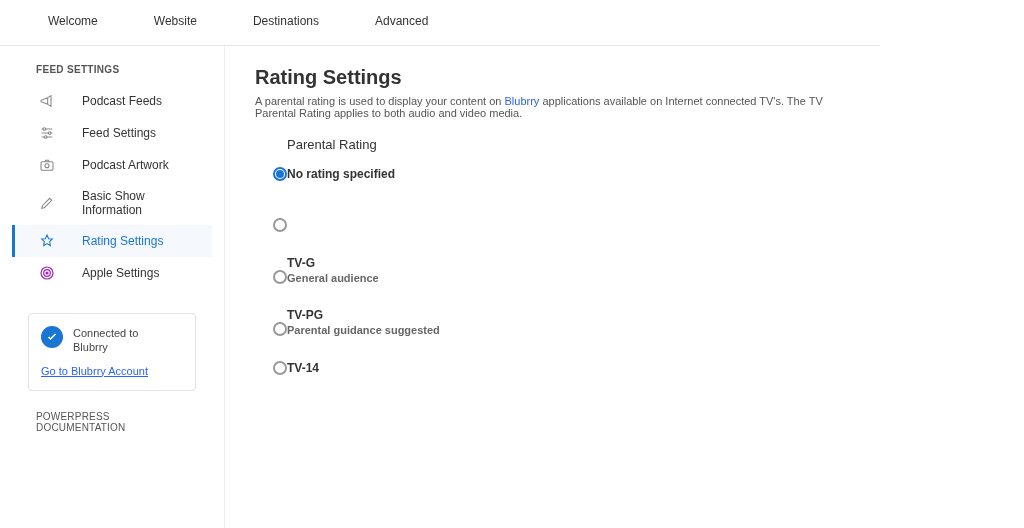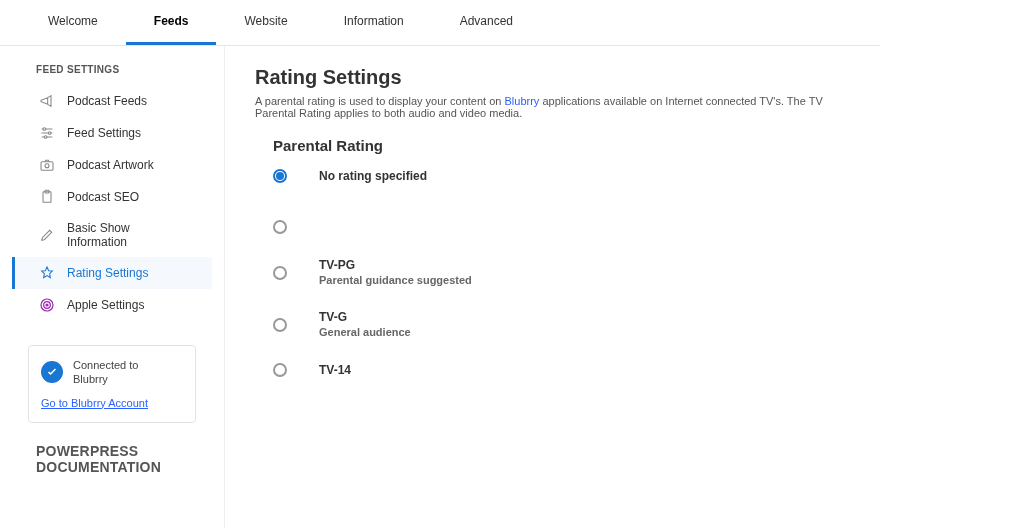--- a/index.html
+++ b/index.html
@@ -4,55 +4,54 @@
 <style>
 * { box-sizing: border-box; margin: 0; padding: 0; }
 body { font-family: -apple-system, BlinkMacSystemFont, "Segoe UI", Arial, sans-serif; background: #fff; color: #333; font-size: 13px; }
 .container { width: 880px; height: 528px; display: flex; flex-direction: column; }
 .topnav { display: flex; border-bottom: 1px solid #e5e5e5; padding: 0 20px; }
 .topnav-item { padding: 14px 28px; font-size: 12px; color: #333; cursor: pointer; border-bottom: 3px solid transparent; }
 .topnav-item.active { font-weight: 700; border-bottom-color: #1976d2; color: #000; }
 .body { flex: 1; display: flex; overflow: hidden; }
 .sidebar { width: 225px; border-right: 1px solid #eee; padding: 14px 12px; display: flex; flex-direction: column; }
 .side-header { font-size: 10px; font-weight: 700; color: #555; letter-spacing: .3px; padding: 4px 24px 10px; }
-.side-item { display: flex; align-items: center; gap: 12px; padding: 8px 24px; font-size: 12px; color: #333; cursor: pointer; border-left: 3px solid transparent; }
+.side-item { display: flex; align-items: center; gap: 27px; padding: 8px 24px; font-size: 12px; color: #333; cursor: pointer; border-left: 3px solid transparent; }
 .side-item.active { color: #1976d2; background: #f5f8fc; border-left-color: #1976d2; }
 .side-item .ic { width: 16px; height: 16px; display: flex; align-items: center; justify-content: center; color: #888; }
 .side-item.active .ic { color: #1976d2; }
 .apple .ic { color: #9c27b0; }
 .connect-card { margin: 24px 16px 12px; border: 1px solid #e3e3e3; border-radius: 4px; padding: 12px; }
-.connect-top { display: flex; align-items: center; gap: 10px; margin-bottom: 8px; }
+.connect-top { display: flex; gap: 10px; margin-bottom: 8px; }
 .check-badge { width: 22px; height: 22px; border-radius: 50%; background: #1976d2; display: flex; align-items: center; justify-content: center; color: #fff; }
 .connect-txt { font-size: 11px; color: #444; line-height: 1.3; }
 .connect-link { font-size: 11px; color: #2962ff; text-decoration: underline; cursor: pointer; }
-.doclink { font-size: 14px; font-weight: 700; color: #555; padding: 8px 24px; letter-spacing: .2px; cursor: pointer; }
+.doclink { font-size: 10px; font-weight: 400; color: #555; padding: 8px 24px; letter-spacing: .2px; cursor: pointer; }
 .main { flex: 1; padding: 20px 30px; overflow-y: auto; }
 .page-title { font-size: 20px; font-weight: 700; margin-bottom: 6px; }
 .page-desc { font-size: 11px; color: #555; margin-bottom: 18px; }
 .page-desc a { color: #2962ff; text-decoration: none; }
-.sub-title { font-size: 15px; font-weight: 700; margin: 0 0 14px 18px; }
+.sub-title { font-size: 13px; font-weight: 400; margin: 0 0 14px 32px; }
 .radio-list { padding-left: 18px; }
-.radio-row { display: flex; align-items: center; gap: 32px; margin-bottom: 24px; }
+.radio-row { display: flex; align-items: flex-end; gap: 0; margin-bottom: 24px; }
 .radio-row:first-child { margin-bottom: 36px; }
 .radio-outer { width: 14px; height: 14px; border: 2px solid #999; border-radius: 50%; margin-top: 1px; flex-shrink: 0; cursor: pointer; display: flex; align-items: center; justify-content: center; }
 .radio-outer.sel { border-color: #1976d2; }
 .radio-outer.sel::after { content: ""; width: 8px; height: 8px; background: #1976d2; border-radius: 50%; }
 .radio-label { font-size: 12px; font-weight: 700; color: #333; }
 .radio-sub { font-size: 11px; font-weight: 700; color: #666; margin-top: 2px; }
 svg { display: block; }
 </style>
 </head>
 <body>
 <div class="container">
 
 <div class="topnav">
   <div class="topnav-item">Welcome</div>
-  <div class="topnav-item active">Feeds</div>
   <div class="topnav-item">Website</div>
-  <div class="topnav-item">Information</div>
+  <div class="topnav-item">Destinations</div>
   <div class="topnav-item">Advanced</div>
 </div>
 
 <div class="body">
 
 <div class="sidebar">
   <div class="side-header">FEED SETTINGS</div>
 
   <div class="side-item">
     <span class="ic">
@@ -75,29 +74,20 @@
   </div>
   <div class="side-item">
     <span class="ic">
             <svg width="16" height="16" viewBox="0 0 24 24" fill="none" stroke="currentColor" stroke-width="1.6">
               <rect x="3" y="7" width="18" height="13" rx="2"></rect>
               <circle cx="12" cy="13" r="3"></circle>
               <path d="M9 7l1-2h4l1 2"></path>
             </svg>
           </span>
     <span>Podcast Artwork</span>
-  </div>
-  <div class="side-item">
-    <span class="ic">
-            <svg width="16" height="16" viewBox="0 0 24 24" fill="none" stroke="currentColor" stroke-width="1.6">
-              <rect x="6" y="4" width="12" height="16" rx="1"></rect>
-              <rect x="9" y="2" width="6" height="4" rx="1"></rect>
-            </svg>
-          </span>
-    <span>Podcast SEO</span>
   </div>
   <div class="side-item">
     <span class="ic">
             <svg width="16" height="16" viewBox="0 0 24 24" fill="none" stroke="currentColor" stroke-width="1.6">
               <path d="M4 20l4-1 11-11-3-3L5 16l-1 4z"></path>
             </svg>
           </span>
     <span>Basic Show Information</span>
   </div>
   <div class="side-item active">
@@ -149,29 +139,29 @@
       <div>
               <div class="radio-label">No rating specified</div>
             </div>
     </div>
     <div class="radio-row">
       <div class="radio-outer"></div>
     </div>
     <div class="radio-row">
       <div class="radio-outer"></div>
       <div>
-              <div class="radio-label">TV-PG</div>
-              <div class="radio-sub">Parental guidance suggested</div>
+              <div class="radio-label">TV-G</div>
+              <div class="radio-sub">General audience</div>
             </div>
     </div>
     <div class="radio-row">
       <div class="radio-outer"></div>
       <div>
-              <div class="radio-label">TV-G</div>
-              <div class="radio-sub">General audience</div>
+              <div class="radio-label">TV-PG</div>
+              <div class="radio-sub">Parental guidance suggested</div>
             </div>
     </div>
     <div class="radio-row">
       <div class="radio-outer"></div>
       <div>
               <div class="radio-label">TV-14</div>
             </div>
     </div>
 
   </div>

